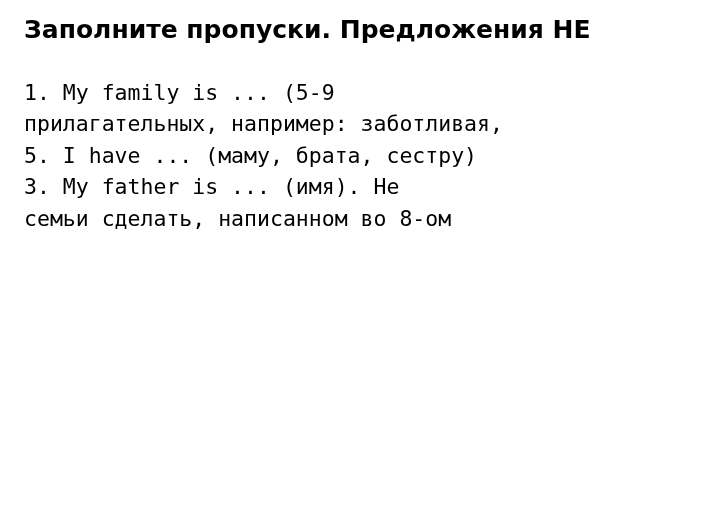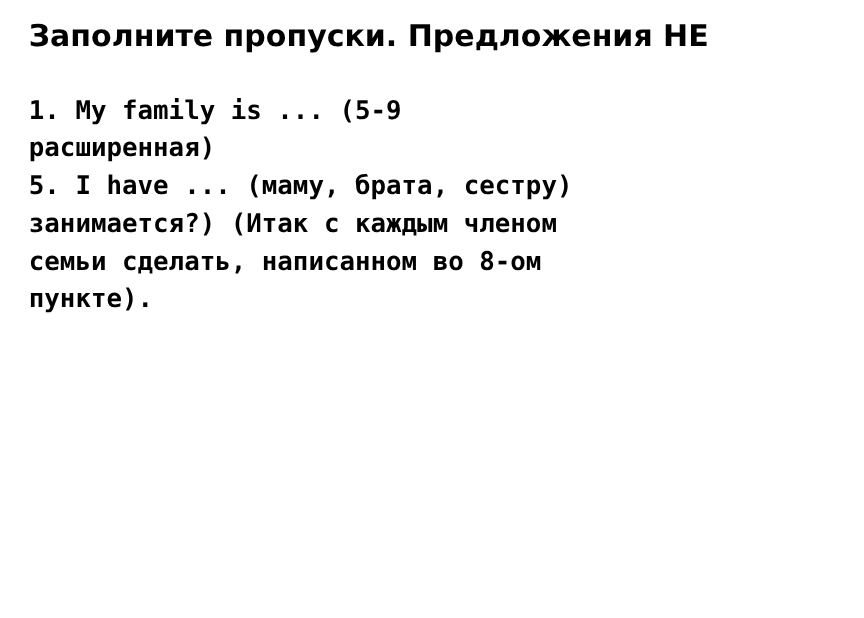--- a/index.html
+++ b/index.html
@@ -33,21 +33,21 @@
   .intro .line {
     display: block;
     white-space: pre;
   }
   .gap {
     height: 30px;
   }
   .tasks {
     font-family: "DejaVu Sans Mono", monospace;
     font-size: 21.5px;
-    font-weight: 700;
+    font-weight: 400;
     line-height: 1.47;
     color: #000;
     margin: 0;
   }
   .tasks .line {
     display: block;
     white-space: pre;
   }
 </style>
 </head>
@@ -56,20 +56,19 @@
 <div class="page">
 
   <div class="intro">
     <span class="line">Заполните пропуски. Предложения НЕ</span>
   </div>
 
   <div class="gap"></div>
 
   <div class="tasks">
     <span class="line">1. My family is ... (5-9</span>
-    <span class="line">расширенная)</span>
+    <span class="line">прилагательных, например: заботливая,</span>
     <span class="line">5. I have ... (маму, брата, сестру)</span>
-    <span class="line">занимается?) (Итак с каждым членом</span>
+    <span class="line">3. My father is ... (имя). He</span>
     <span class="line">семьи сделать, написанном во 8-ом</span>
-    <span class="line">пункте).</span>
   </div>
 
 </div>
 
 </body></html>

